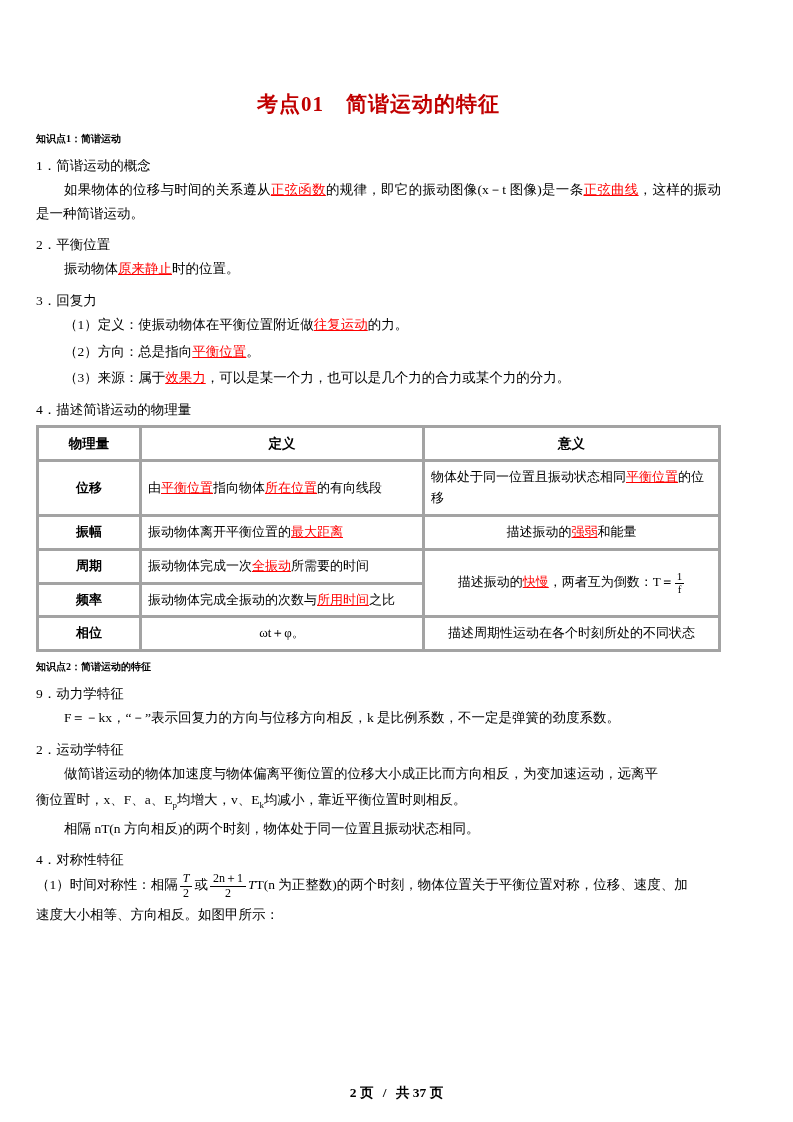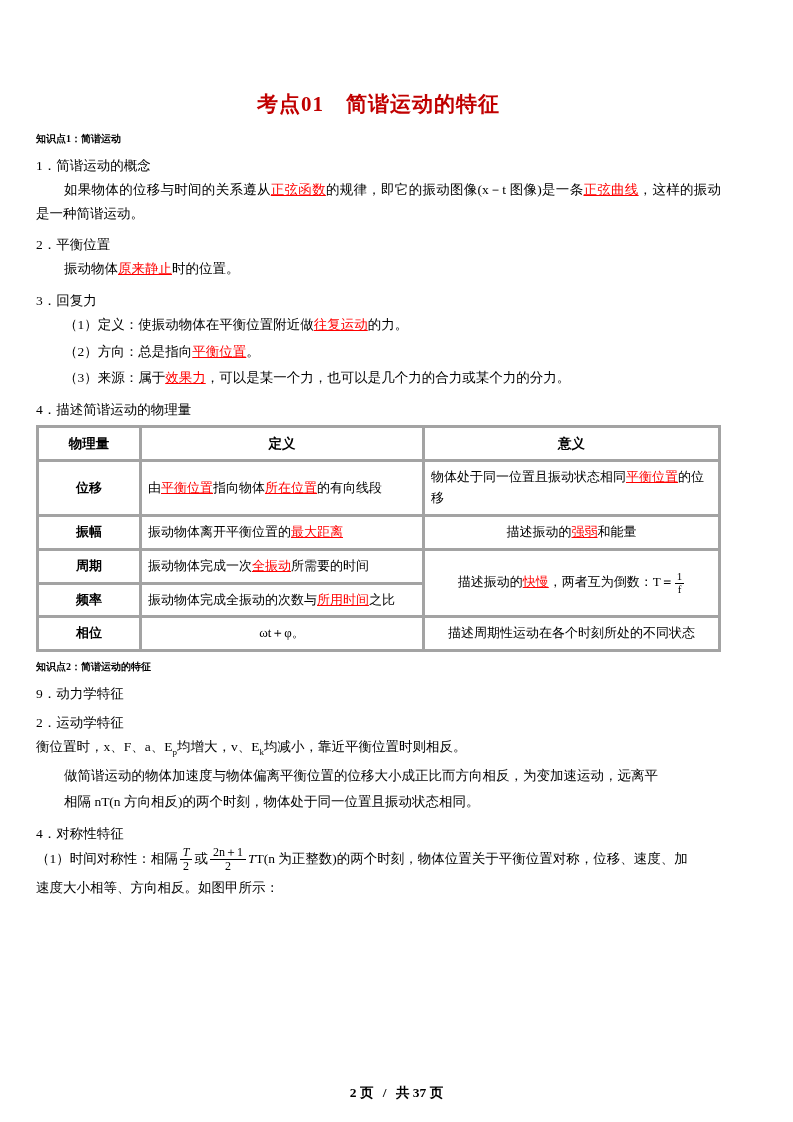--- a/index.html
+++ b/index.html
@@ -188,26 +188,27 @@
         <td class="c1">相位</td>
         <td class="c2 ctr">ωt＋φ。</td>
         <td class="ctr">描述周期性运动在各个时刻所处的不同状态</td>
       </tr>
     </tbody>
   </table>
 
   <div class="kp-head">知识点2：简谐运动的特征</div>
 
   <div class="lvl1">9．动力学特征</div>
+  <div class="para indent">F＝－kx，“－”表示回复力的方向与位移方向相反，k 是比例系数，不一定是弹簧的劲度系数。</div>
 
   <div class="lvl1">2．运动学特征</div>
+  <div class="para indent">做简谐运动的物体加速度与物体偏离平衡位置的位移大小成正比而方向相反，为变加速运动，远离平</div>
   <div class="para">
     <span>衡位置时，x、F、a、E</span><sub>p</sub><span>均增大，v、E</span><sub>k</sub><span>均减小，靠近平衡位置时则相反。</span>
   </div>
-  <div class="para indent">做简谐运动的物体加速度与物体偏离平衡位置的位移大小成正比而方向相反，为变加速运动，远离平</div>
 
   <div class="para indent">相隔 nT(n 方向相反)的两个时刻，物体处于同一位置且振动状态相同。</div>
 
   <div class="lvl1">4．对称性特征</div>
   <div class="para">
     <span>（1）时间对称性：相隔</span><span class="frac-b"><span class="num mathit">T</span><span class="den">2</span></span><span>或</span><span class="frac-b"><span class="num">2n＋1</span><span class="den">2</span></span><span class="mathit">T</span><span>T(n 为正整数)的两个时刻，物体位置关于平衡位置对称，位移、速度、加</span>
   </div>
   <div class="para">速度大小相等、方向相反。如图甲所示：</div>
 
   <div class="footer">

